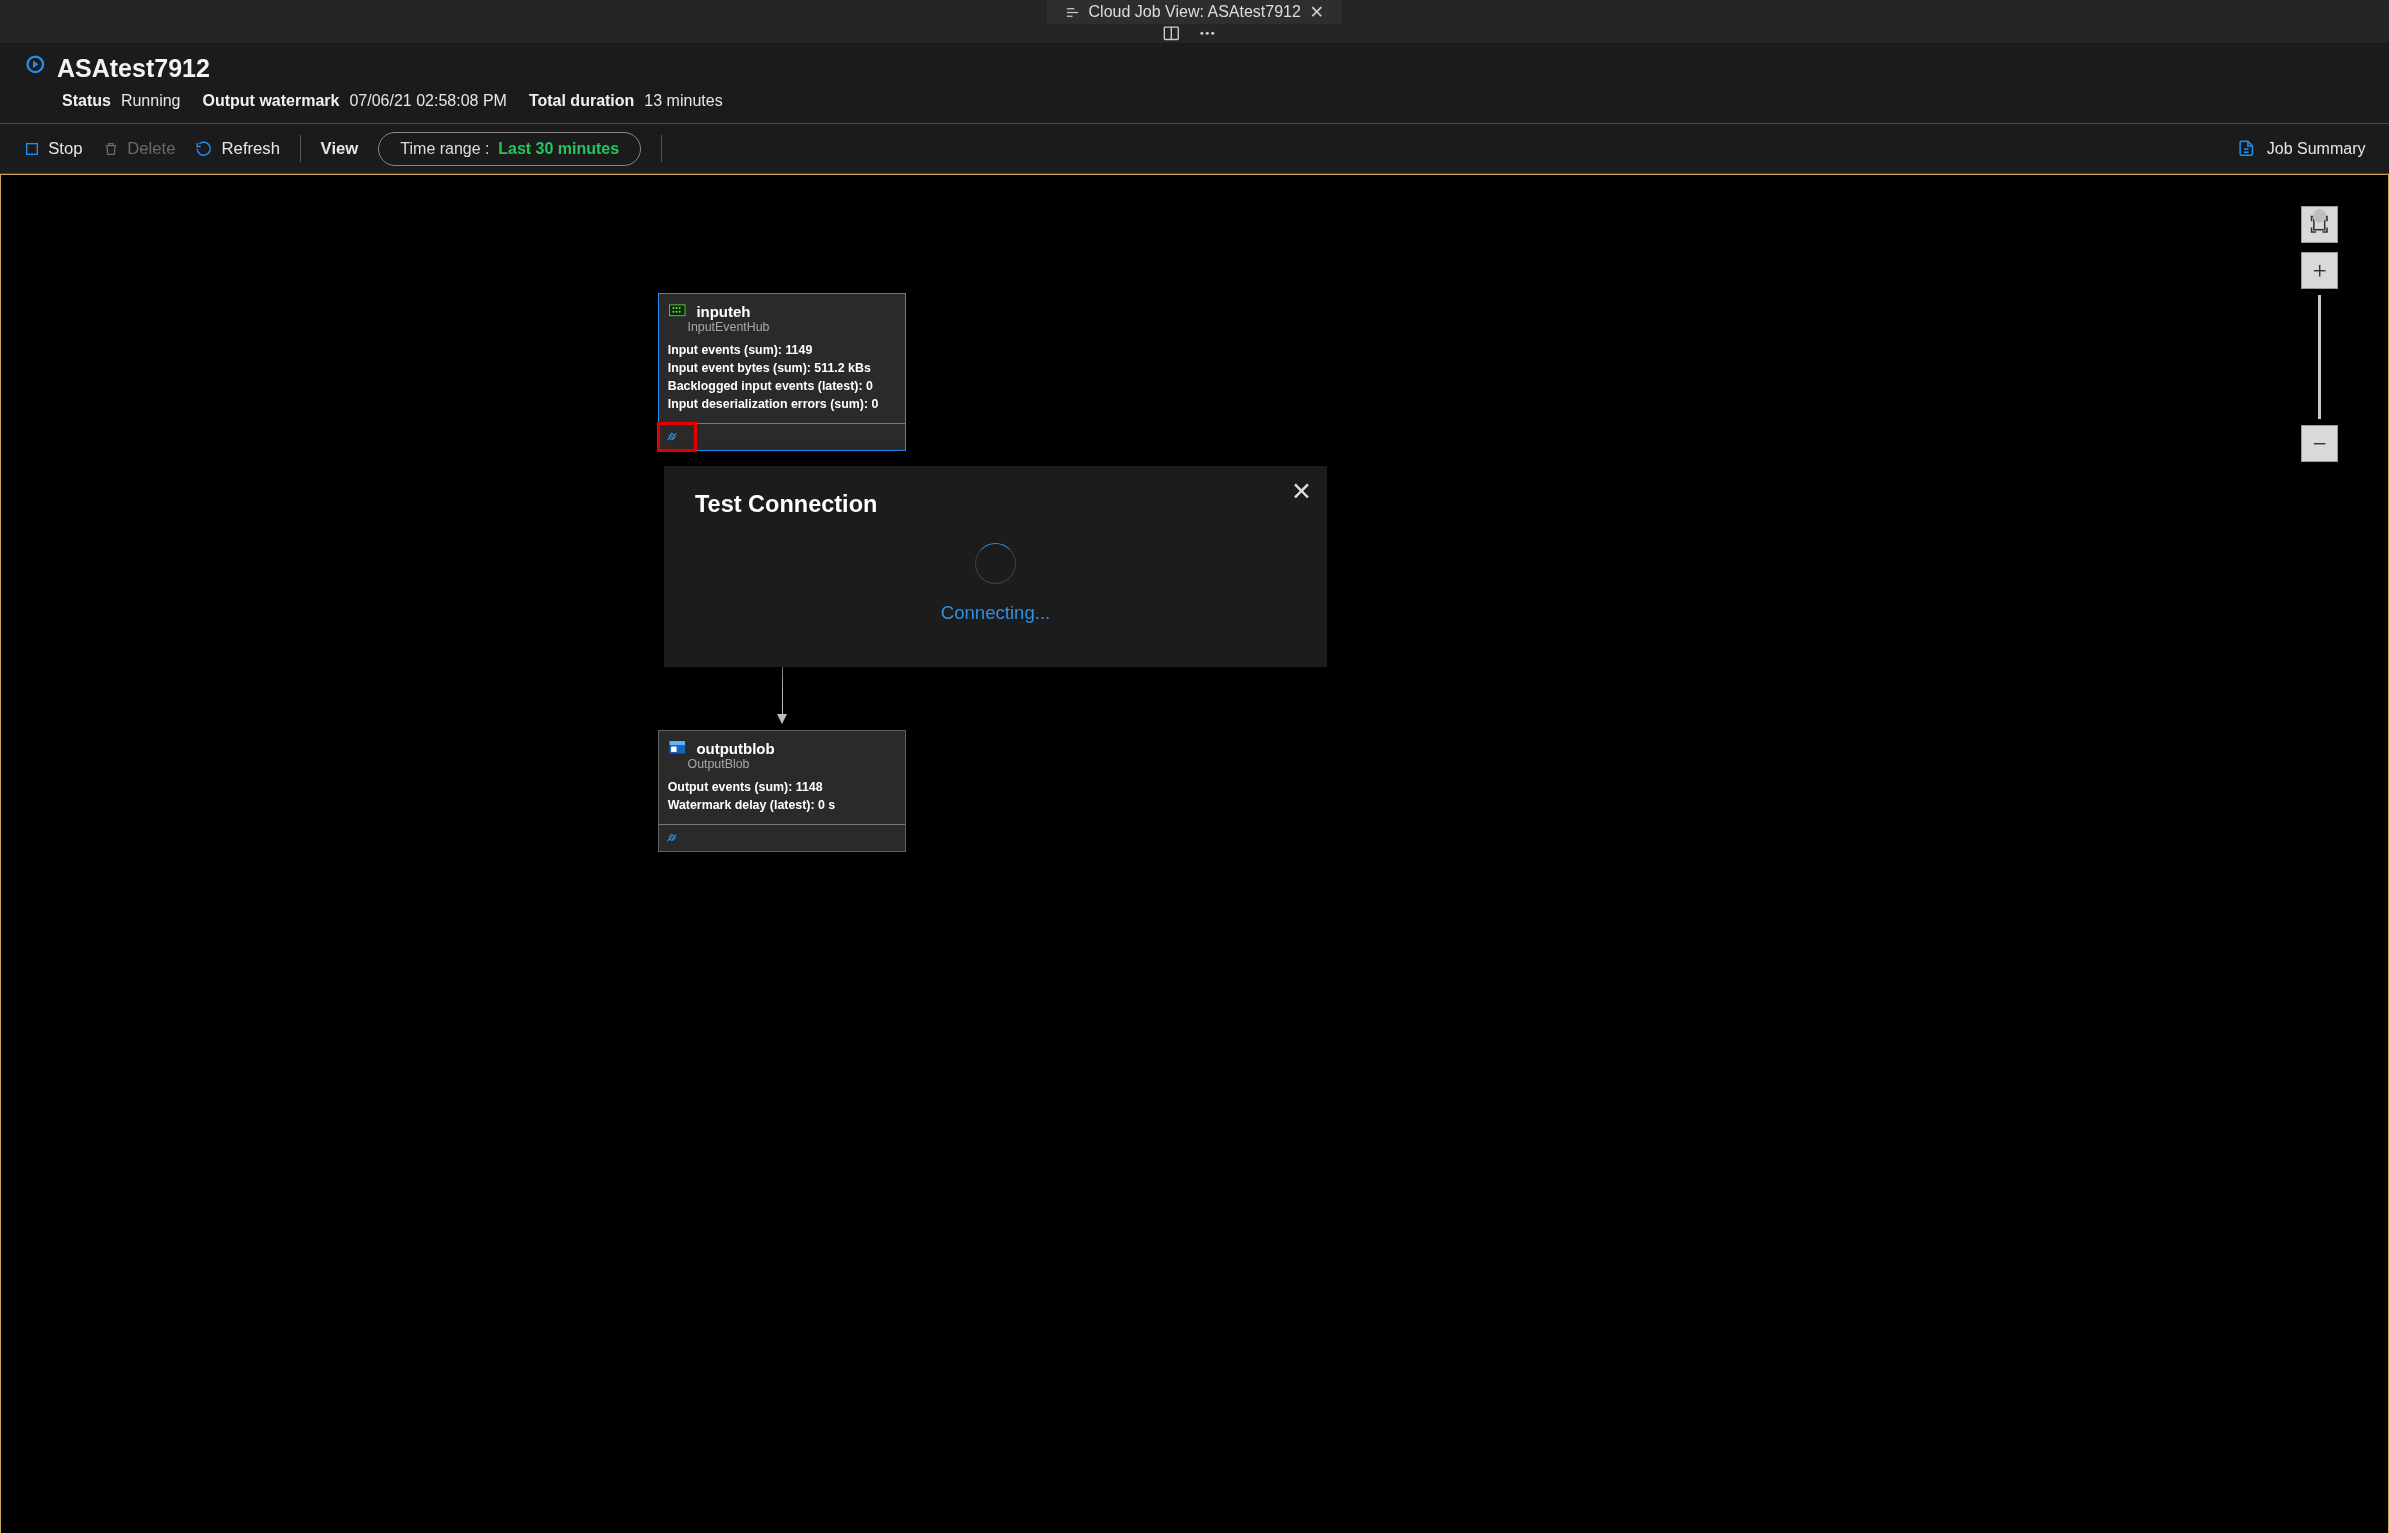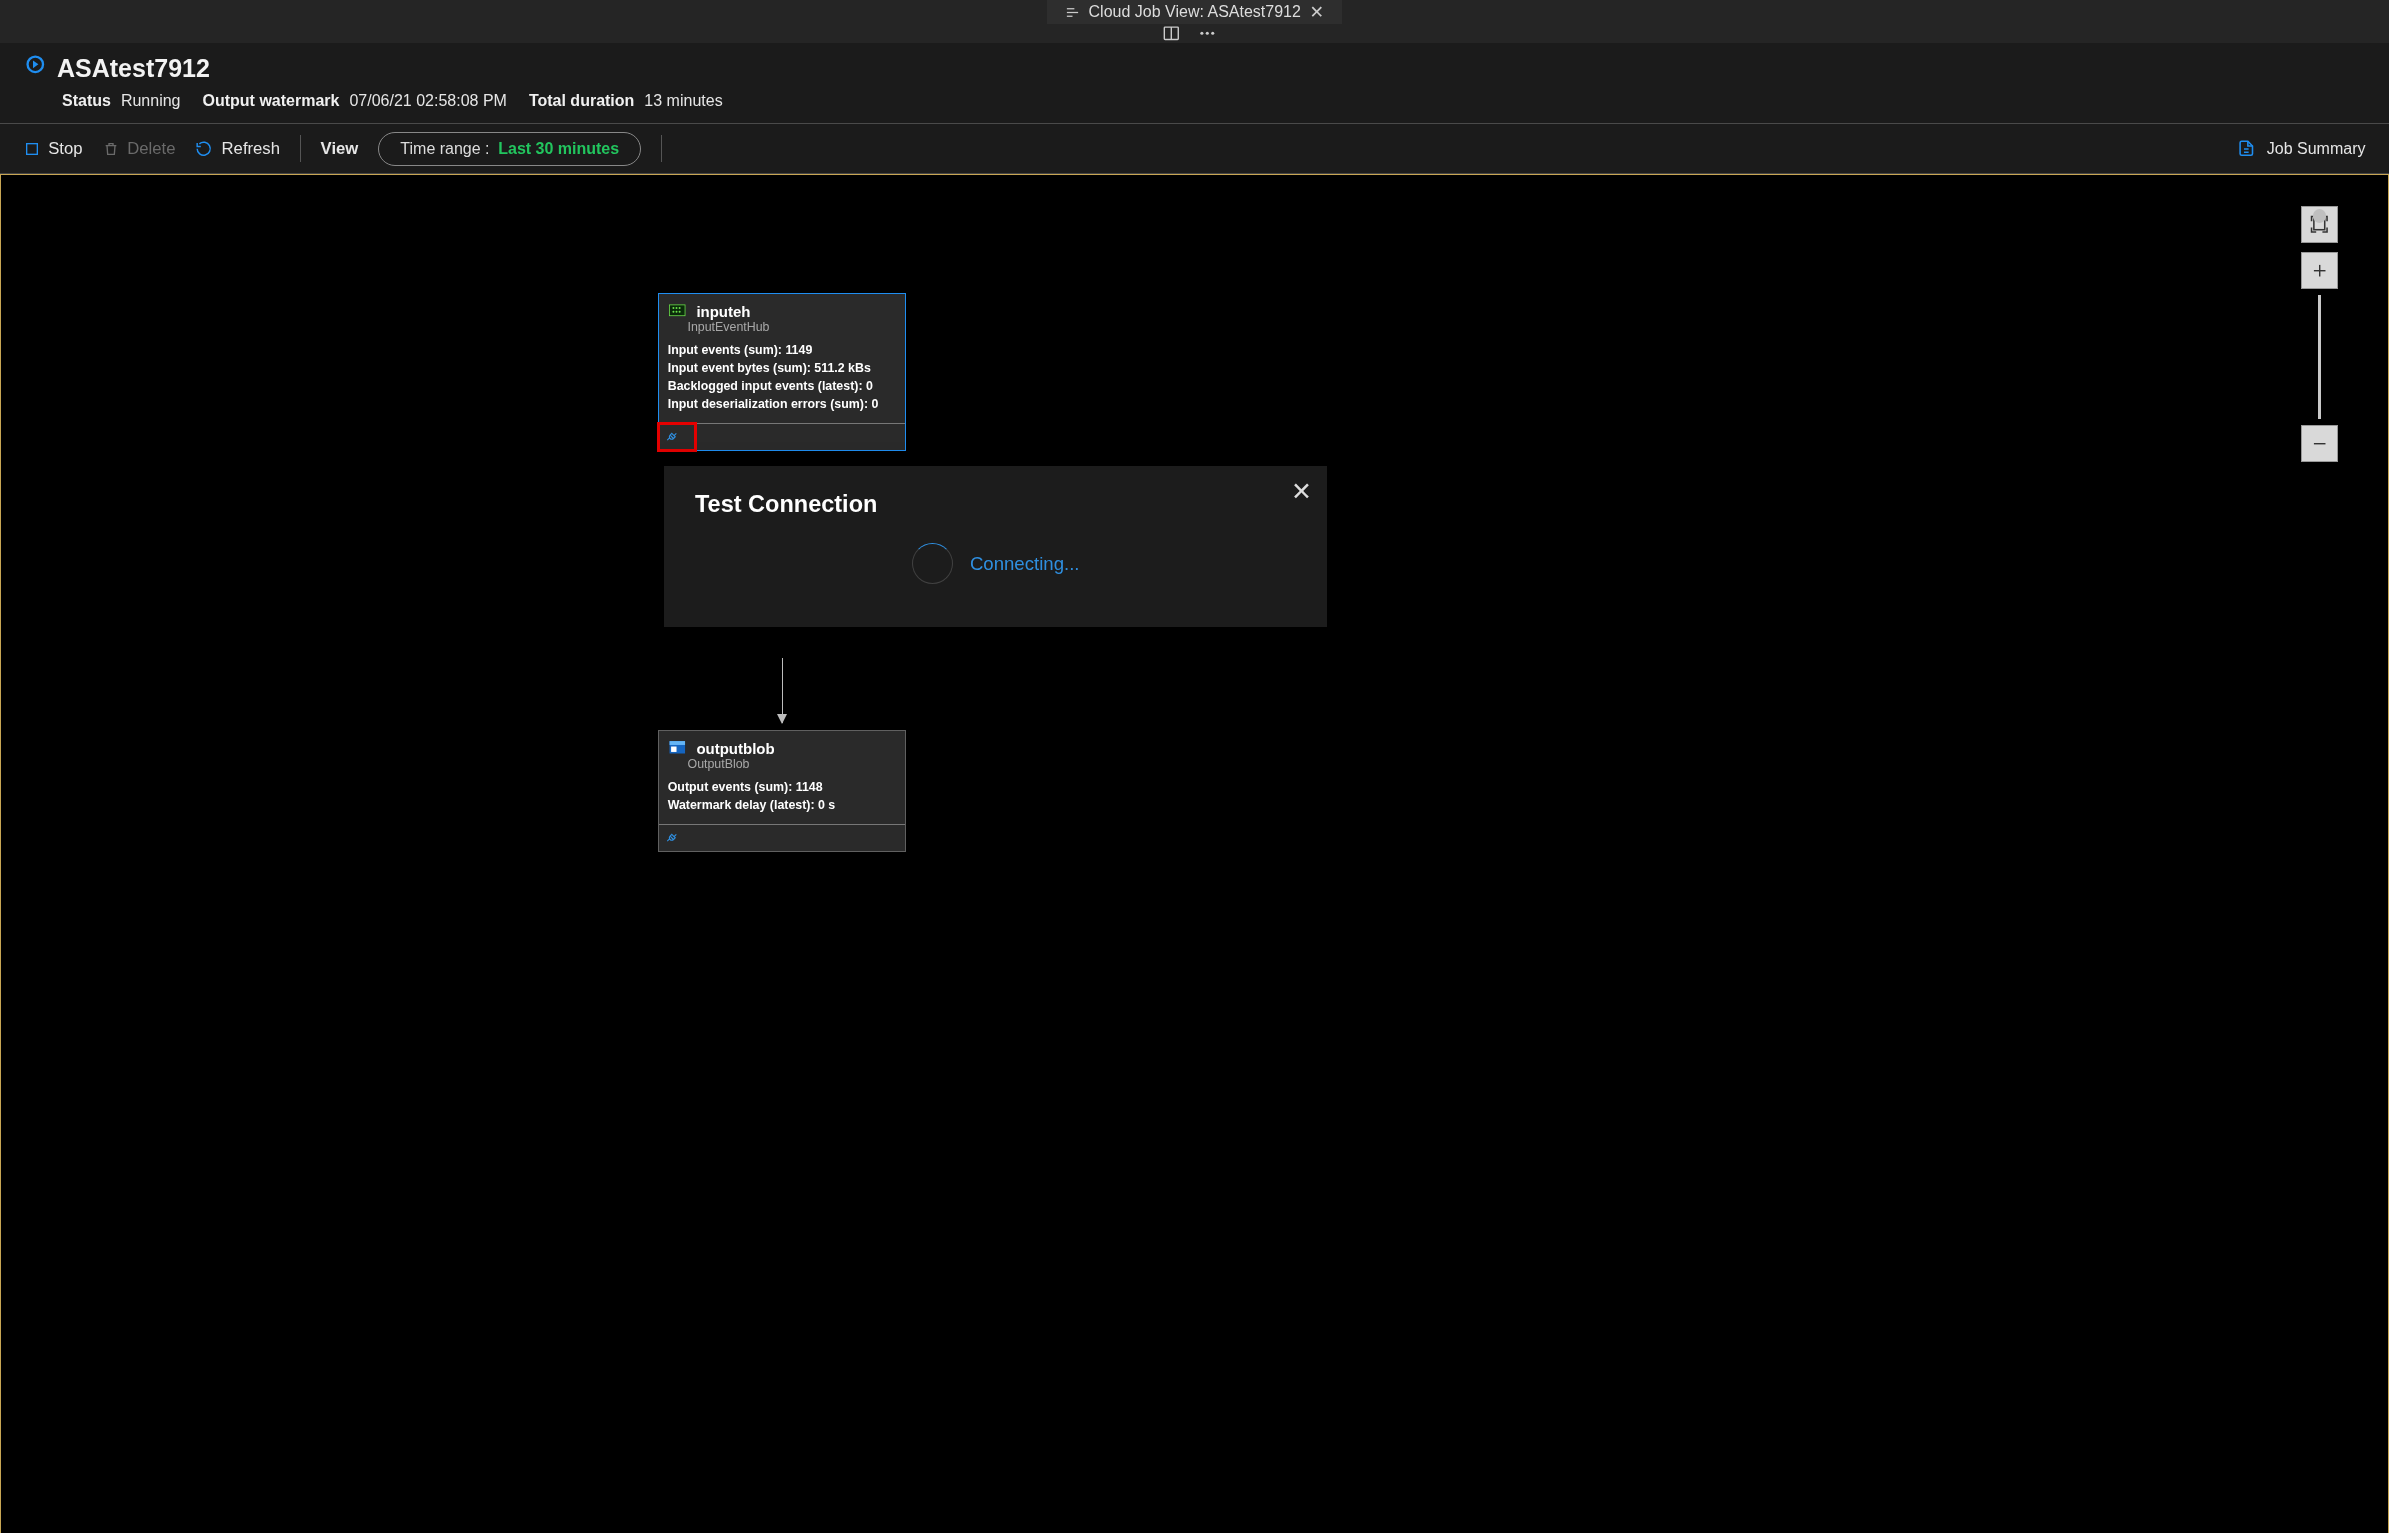--- a/index.html
+++ b/index.html
@@ -92,21 +92,21 @@
   }
 
   
   .popup {
     position:absolute; background:#1c1c1c;
     width:663px; padding:25px 31px 43px 31px;
     box-shadow:0 6.2px 25px rgba(0,0,0,.6);
   }
   .popup-close { position:absolute; top:11px; right:15px; font-size:25px; color:#ddd; cursor:pointer;}
   .popup-title{ font-size:23.5px; font-weight:700; color:#fff;}
-  .popup-body{ display:flex; align-items:center; gap:17.4px; margin-top:25px; justify-content:center;}
+  .popup-body{ display:flex; align-items:center; gap:17.4px; margin-top:25px; justify-content:center;flex-direction:column;}
   .spinner {
     width:41px; height:41px; border:1.9px solid #414141; border-top-color:#2f8fe0;
     border-radius:50%;
   }
   .connecting-text { color:#2f8fe0; font-size:18.6px;}
 
   .kv .k, .kv .v { white-space:nowrap;}
 </style>
 </head>
 <body>

